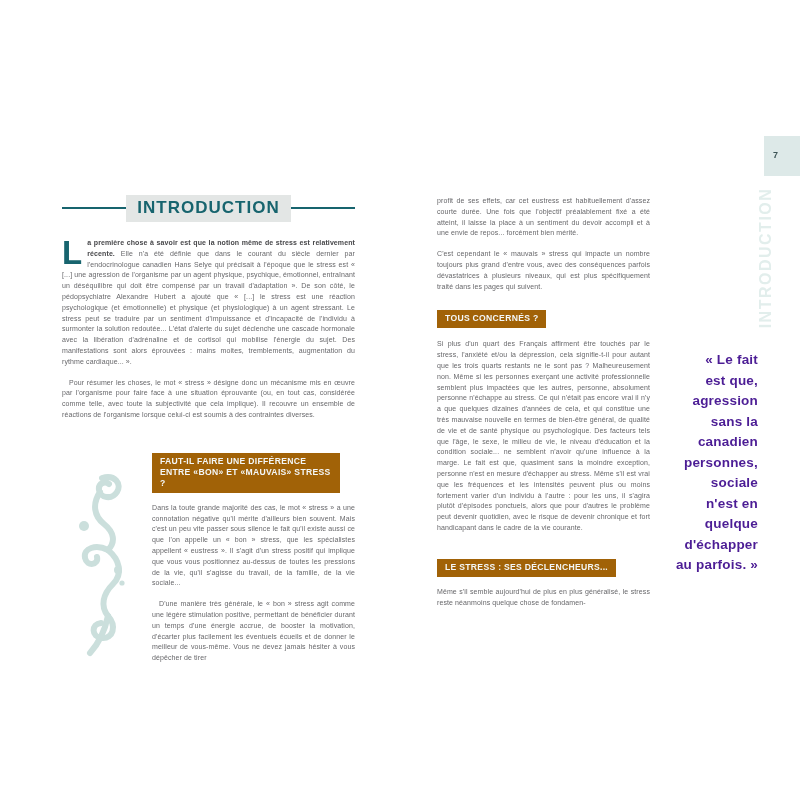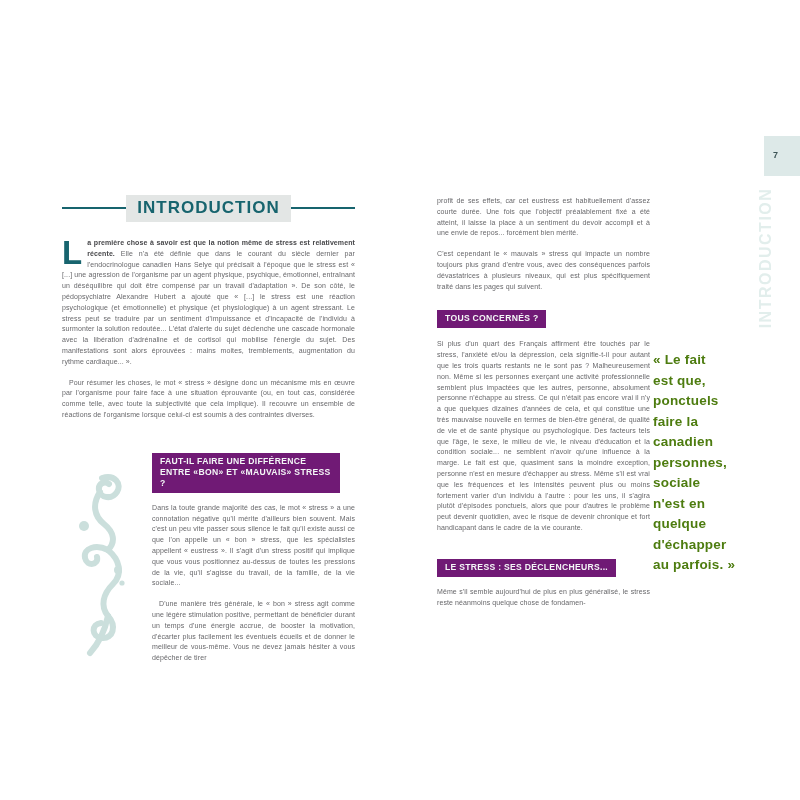--- a/index.html
+++ b/index.html
@@ -21,38 +21,39 @@
     background:#e3e6e5;color:#17646e;font-weight:bold;font-size:17px;
     letter-spacing:1px;padding:3px 11px 4px 11px;white-space:nowrap;
   }
   .dropcap{
     float:left;font-size:33px;line-height:26px;font-weight:bold;color:#17646e;
     margin:2px 5px 0 0;
   }
   .lead-bold{font-weight:bold;color:#47474a;}
 
   .section-header{
-    background:#701a75;color:#f4f7f7;font-weight:bold;display:inline-block;
+    background:#a16207;color:#f4f7f7;font-weight:bold;display:inline-block;
     font-size:8.6px;line-height:11px;letter-spacing:0.3px;padding:3px 8px 4px 8px;
   }
   .left-sub-header{margin:22px 4px 10px 90px;width:172px;}
   .left-sub-col{margin-left:90px;width:203px;}
 
   .flourish{position:absolute;left:10px;top:278px;}
 
   
   .right-page{position:absolute;left:437px;top:196px;width:213px;}
   .rp-header1{margin:8px 0 11px 0;}
   .rp-header2{margin:15px 0 10px 0;text-align:center;}
 
   
   .pull-quote{
     position:absolute;left:653px;top:350px;width:105px;
-    color:#4d7c0f;font-weight:bold;font-size:13.5px;line-height:20.5px;
+    color:#4c1d95;font-weight:bold;font-size:13.5px;line-height:20.5px;
     letter-spacing:0.2px;
+    text-align:right;
   }
 
   
   .page-tab{
     position:absolute;left:764px;top:136px;width:36px;height:40px;
     background:#dde9e8;
   }
   .page-number{
     position:absolute;left:9px;top:14px;font-size:9px;color:#3c5456;font-weight:bold;
   }
@@ -117,22 +118,22 @@
   <div class="section-header rp-header2">LE STRESS : SES DÉCLENCHEURS...</div>
 
   <div class="body-text">
     <p>Même s'il semble aujourd'hui de plus en plus généralisé, le stress reste néanmoins quelque chose de fondamen-</p>
   </div>
 </div>
 
 <div class="pull-quote">
     <div>« Le fait</div>
     <div>est que,</div>
-    <div>ponctuels</div>
-    <div>faire la</div>
+    <div>agression</div>
+    <div>sans la</div>
     <div>canadien</div>
     <div>personnes,</div>
     <div>sociale</div>
     <div>n'est en</div>
     <div>quelque</div>
     <div>d'échapper</div>
     <div>au parfois. »</div>
   </div>
 
 <div class="page-tab">

